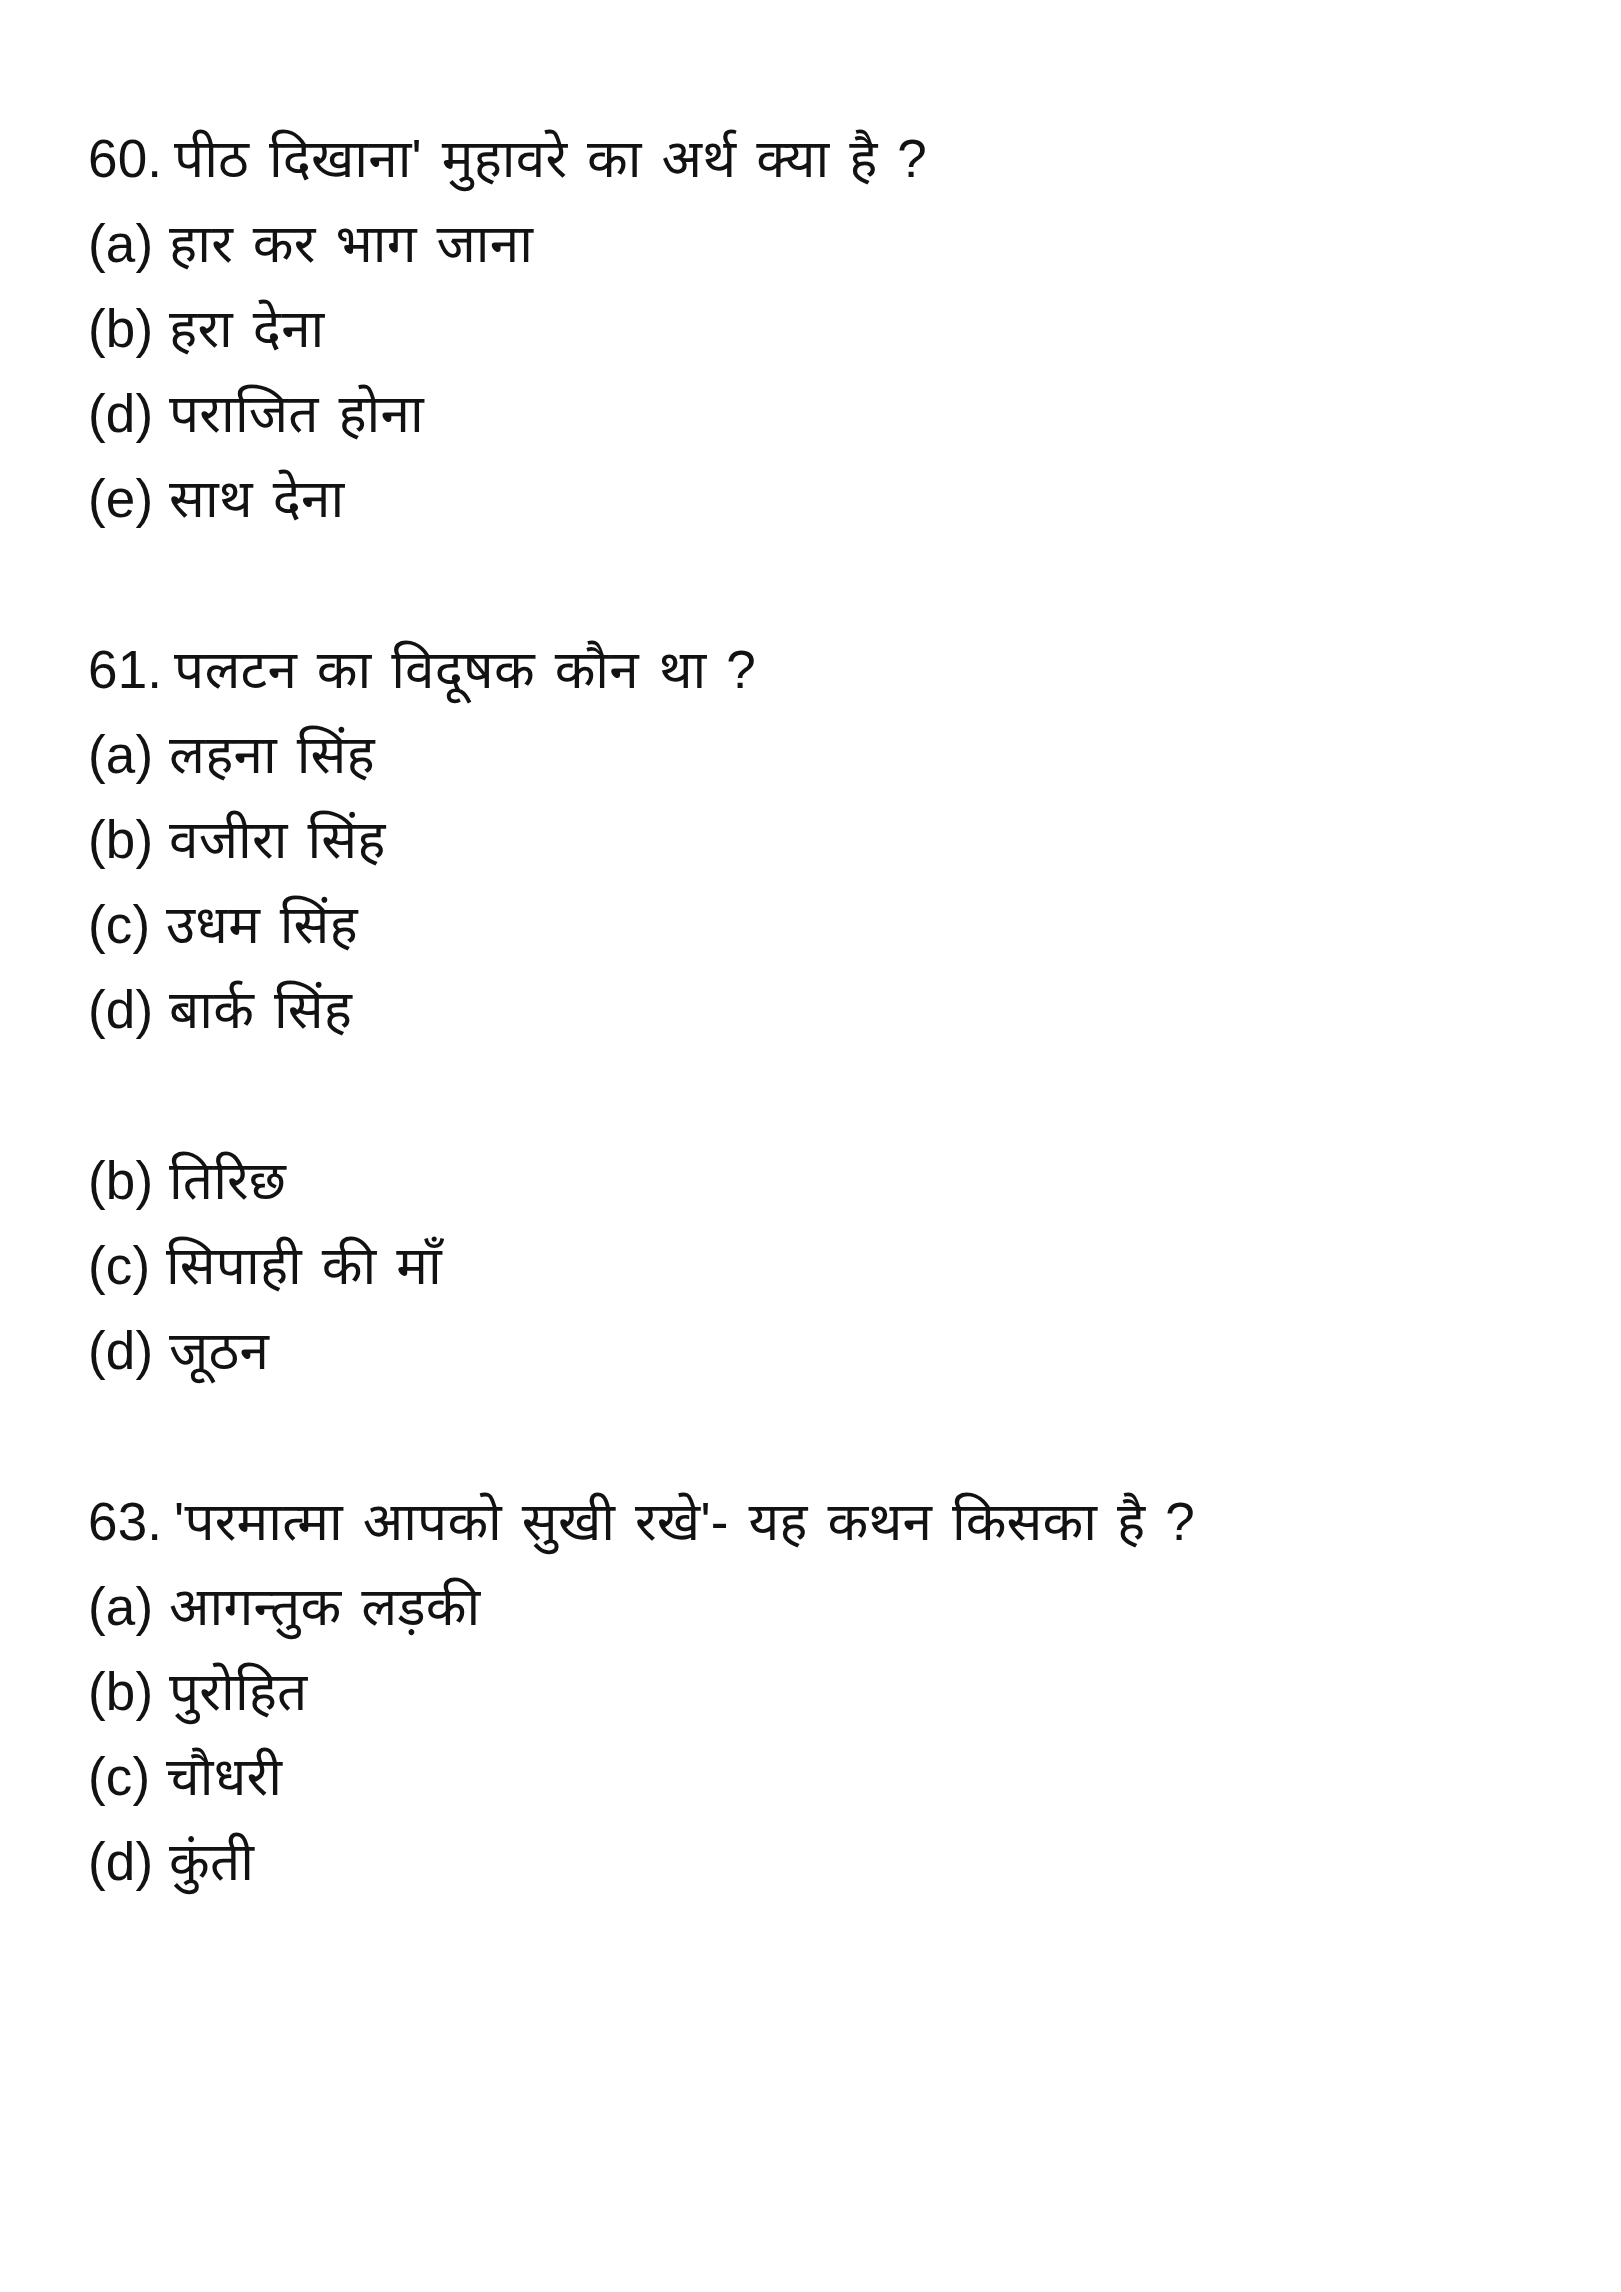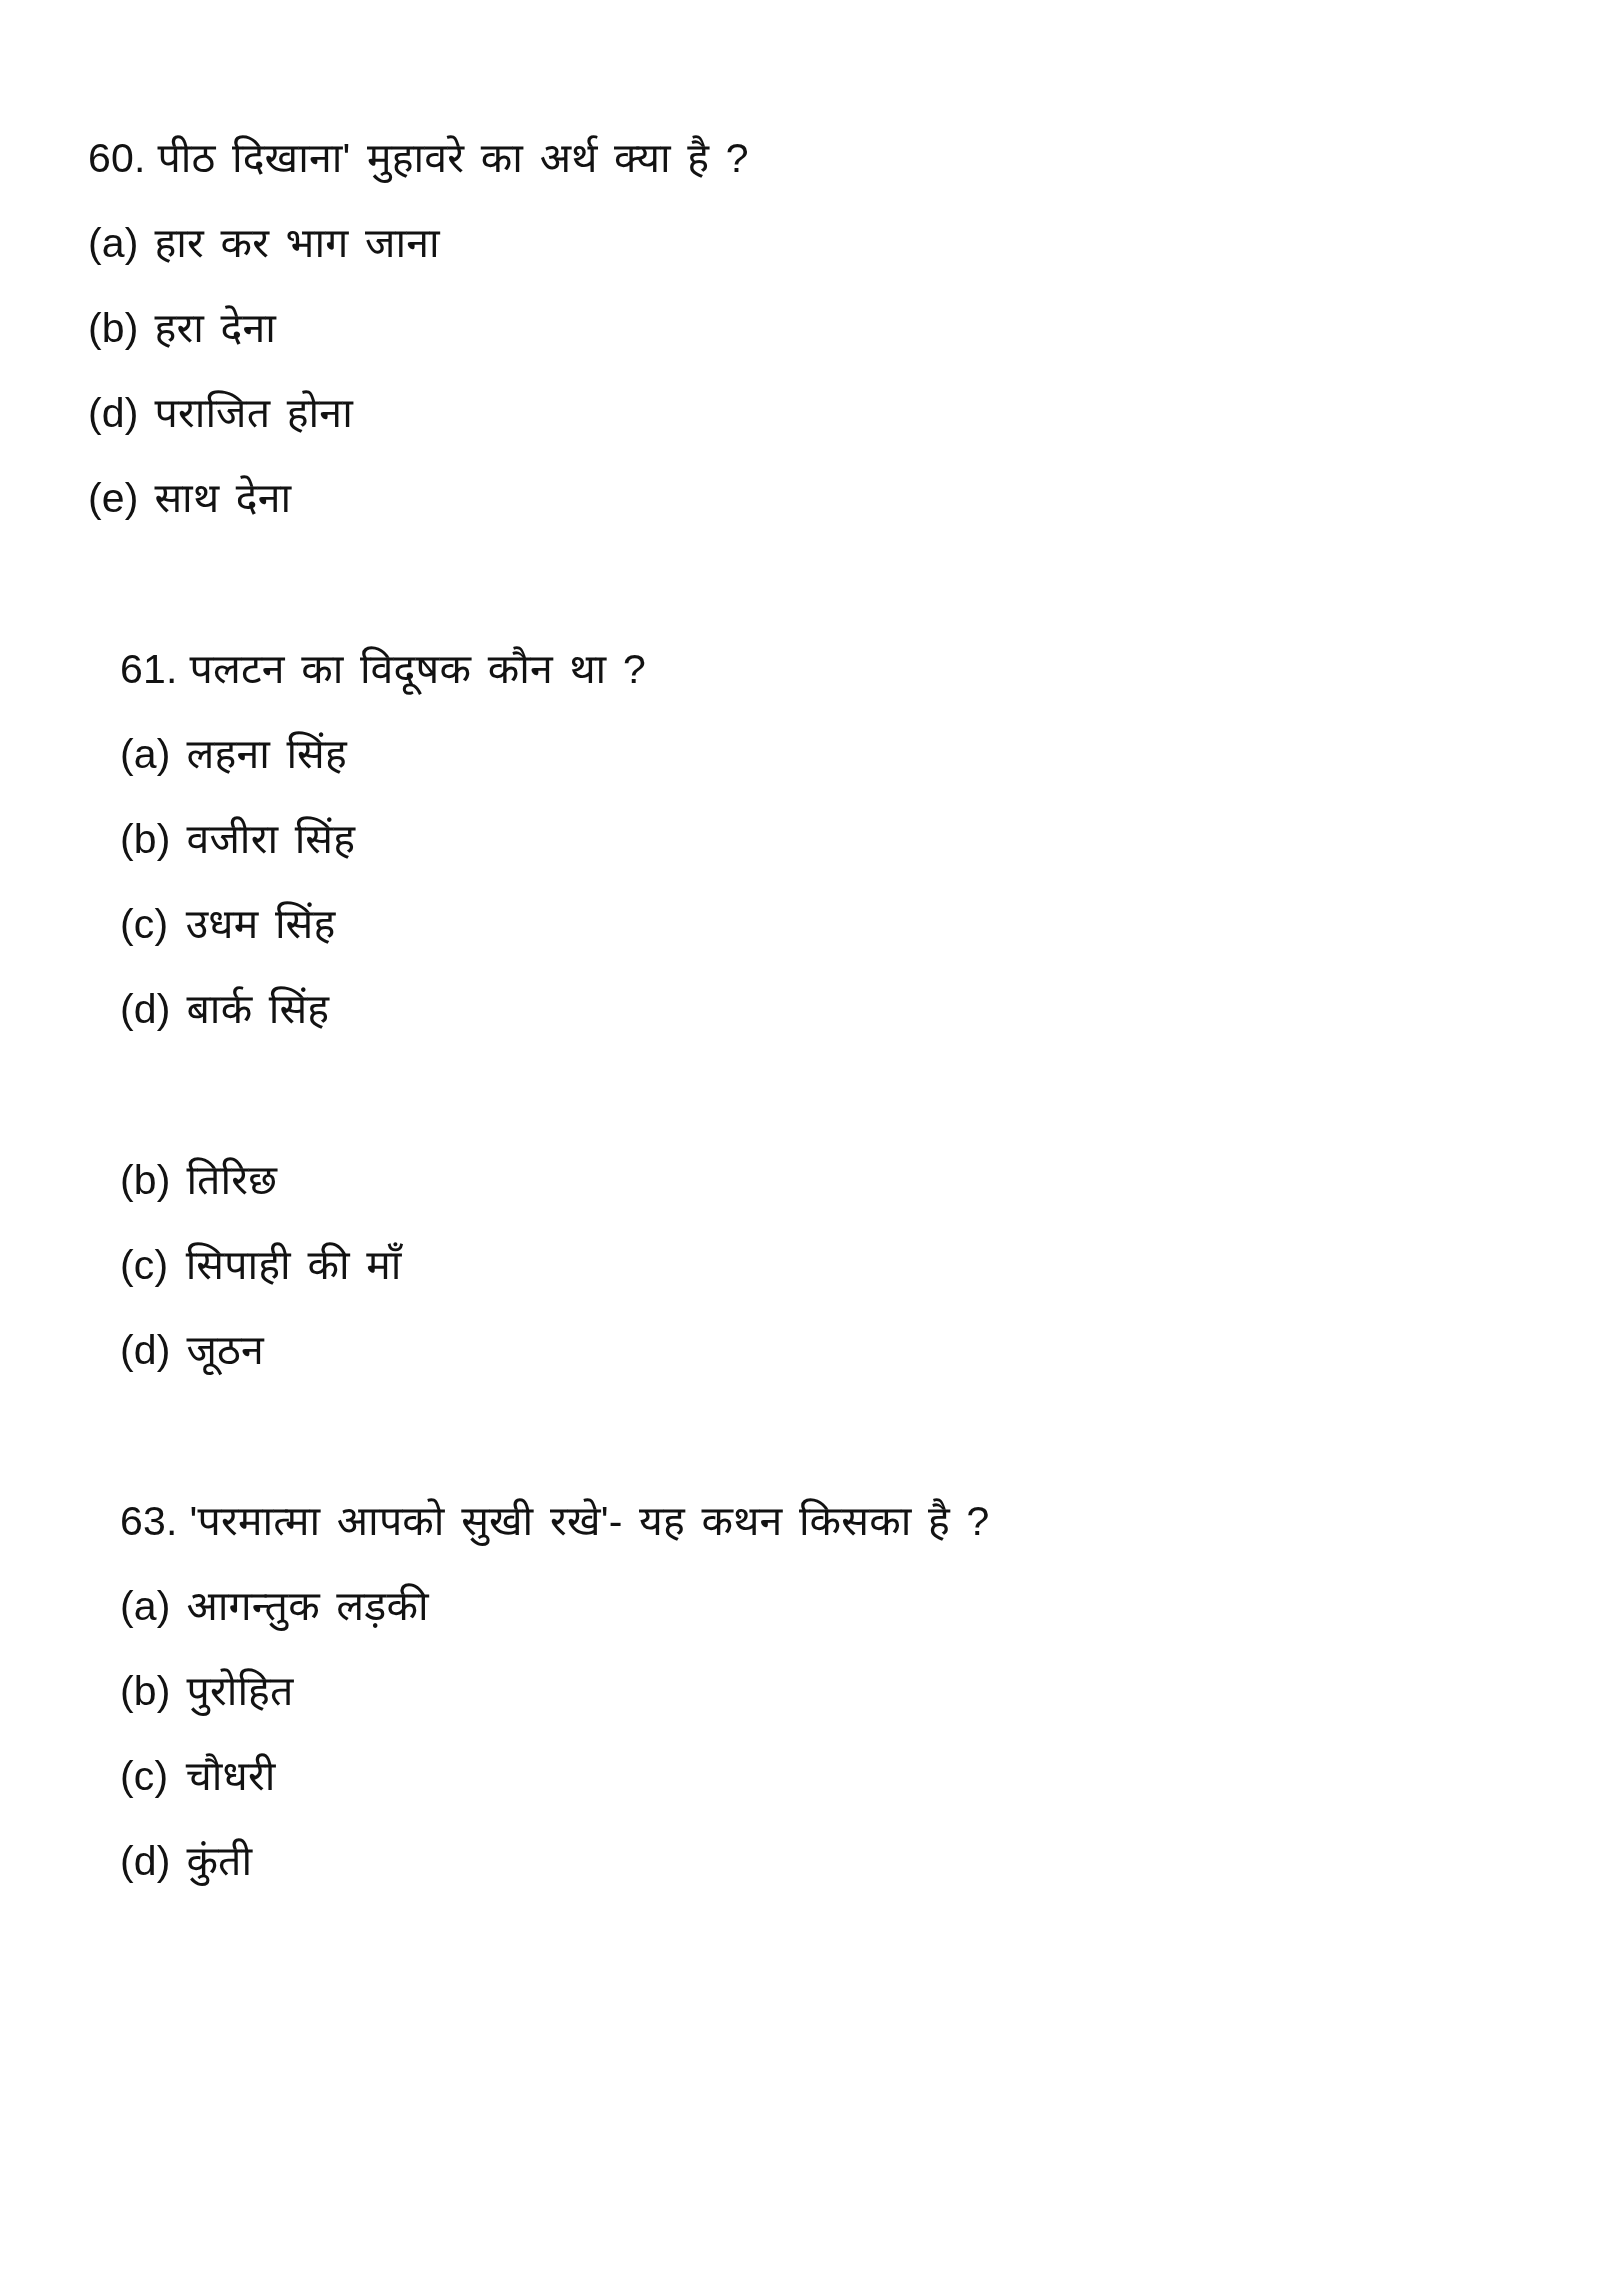--- a/index.html
+++ b/index.html
@@ -17,26 +17,25 @@
     position: relative;
     box-sizing: border-box;
     width: 1621px;
     height: 2293px;
     background: #ffffff;
     padding: 116px 39px 0 88px;
     overflow: hidden;
   }
   .question-block + .question-block {
     margin-top: 86px;
-    margin-left: 32px;
   }
   .row {
     height: 85px;
     line-height: 85px;
-    font-size: 41px;
+    font-size: 53px;
     white-space: nowrap;
     word-spacing: 4.9px;
     letter-spacing: 0.2px;
   }
   .num {
     display: inline-block;
     margin-right: 11.8px;
   }
   .opt-label {
     display: inline-block;

